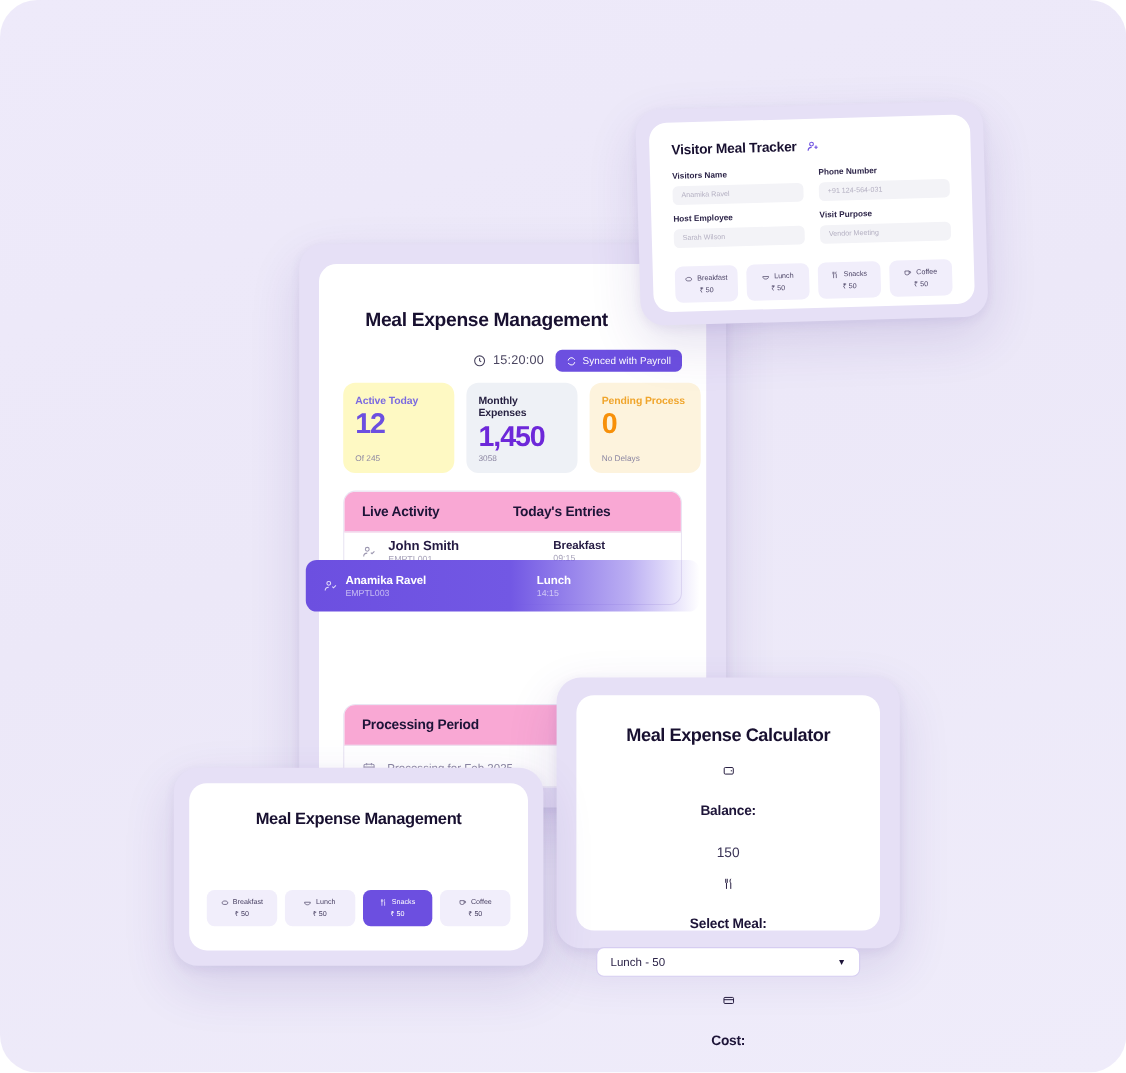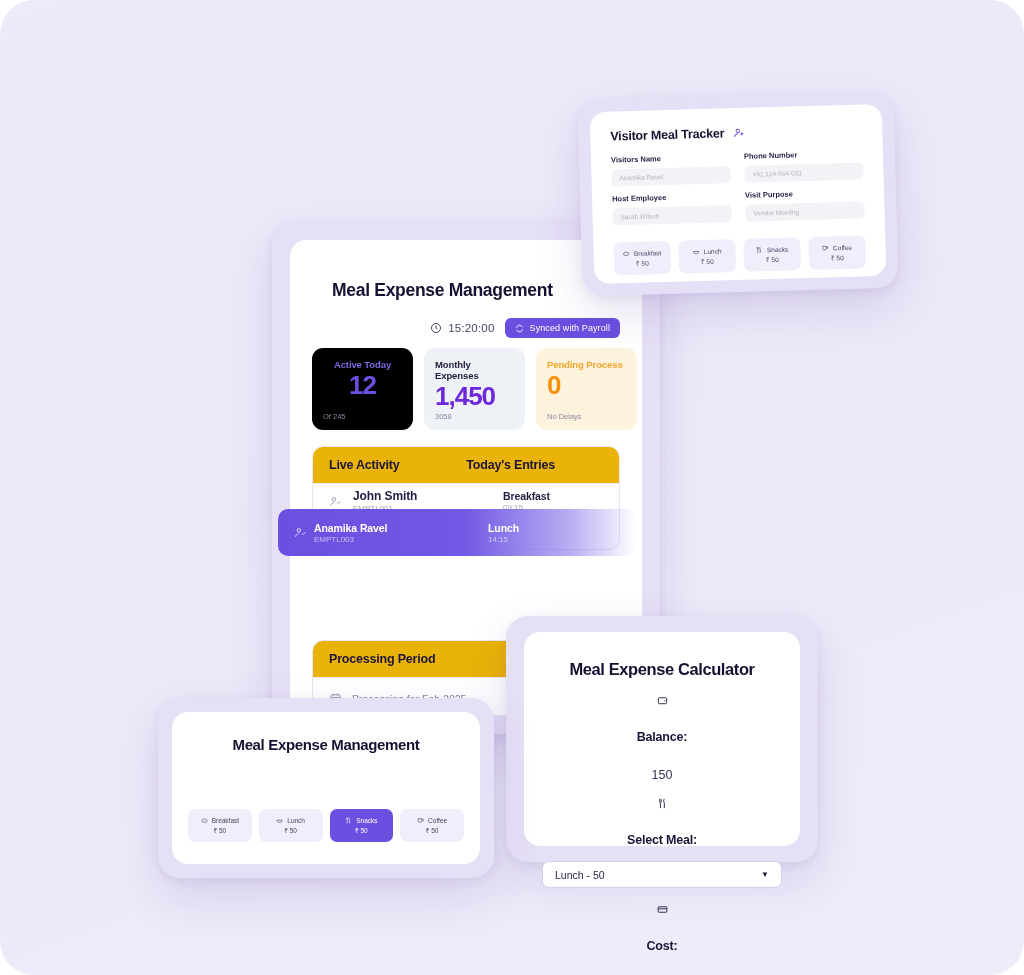--- a/index.html
+++ b/index.html
@@ -58,36 +58,36 @@
     background: #6c4fe0; color: #ffffff;
     border-radius: 6px; padding: 5px 10px;
     font-size: 9px; letter-spacing: 0.1px; white-space: nowrap;
   }
 
   .stats { position: absolute; left: 22px; top: 108px; display: flex; gap: 11px; }
   .stat { width: 101px; height: 82px; border-radius: 11px; padding: 11px 11px 0 11px; position: relative; }
   .stat .lbl { font-size: 9.5px; font-weight: 600; letter-spacing: -0.1px; }
   .stat .val { font-size: 26px; font-weight: 700; letter-spacing: -1px; margin-top: 2px; line-height: 1.05; }
   .stat .sub { position: absolute; left: 11px; bottom: 9px; font-size: 7.5px; color: #8d88a3; }
-  .stat-a { background: #000000; text-align: center; }
+  .stat-a { background: #fef9c3; }
   .stat-a .lbl { color: #7a6ae0; }
   .stat-a .val { color: #6c4fe0; }
   .stat-b { background: #eef1f6; }
   .stat-b .lbl { color: #262040; }
   .stat-b .val { color: #6d28d9; }
   .stat-c { background: #fdf3dd; }
   .stat-c .lbl { color: #f0a52c; }
   .stat-c .val { color: #f79009; }
 
   .panel {
     position: absolute; left: 22px; width: 308px;
     border: 1px solid #e9e5f3; border-radius: 11px; overflow: hidden; background: #fff;
   }
   .panel-head {
-    display: flex; align-items: center; background: #eab308;
+    display: flex; align-items: center; background: #f9a8d4;
     border-bottom: 1px solid #eeebf5; padding: 11px 16px;
   }
   .panel-head .h1 { font-size: 12.5px; font-weight: 700; color: #1d1438; letter-spacing: -0.2px; }
   .panel-head .h2 { font-size: 12.5px; font-weight: 700; color: #1d1438; letter-spacing: -0.2px; margin-left: auto; margin-right: 48px; }
 
   #panel-activity { top: 206px; height: 104px; }
 
   .act-row { display: flex; align-items: center; height: 34px; padding: 0 16px; position: relative; }
   .act-row .ico { width: 20px; color: #9c97b0; display: flex; align-items: center; }
   .act-row .nm { font-size: 12px; font-weight: 600; color: #241a42; letter-spacing: -0.1px; }

